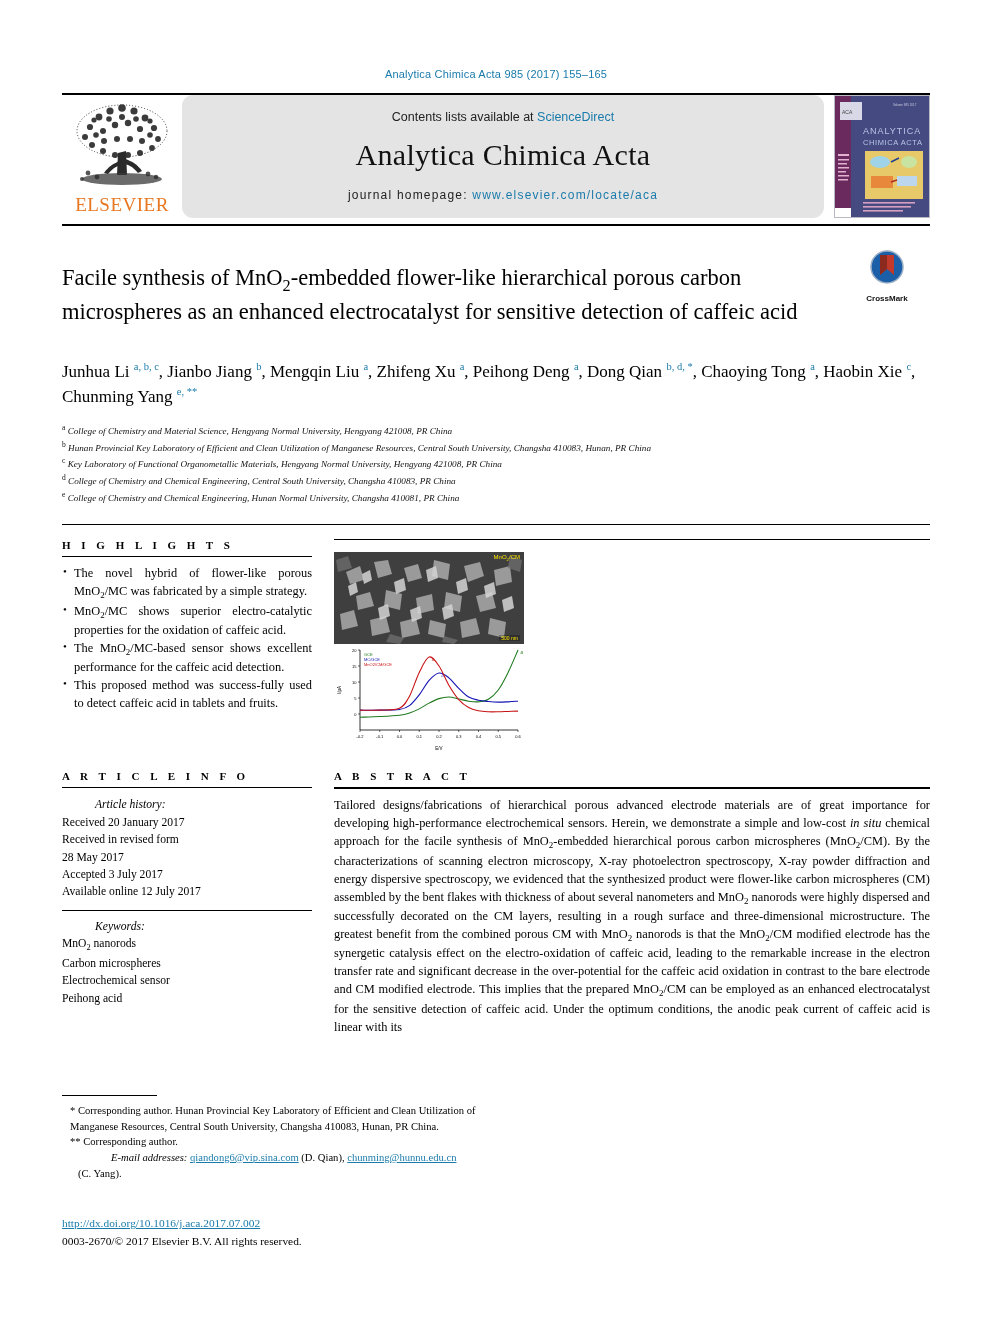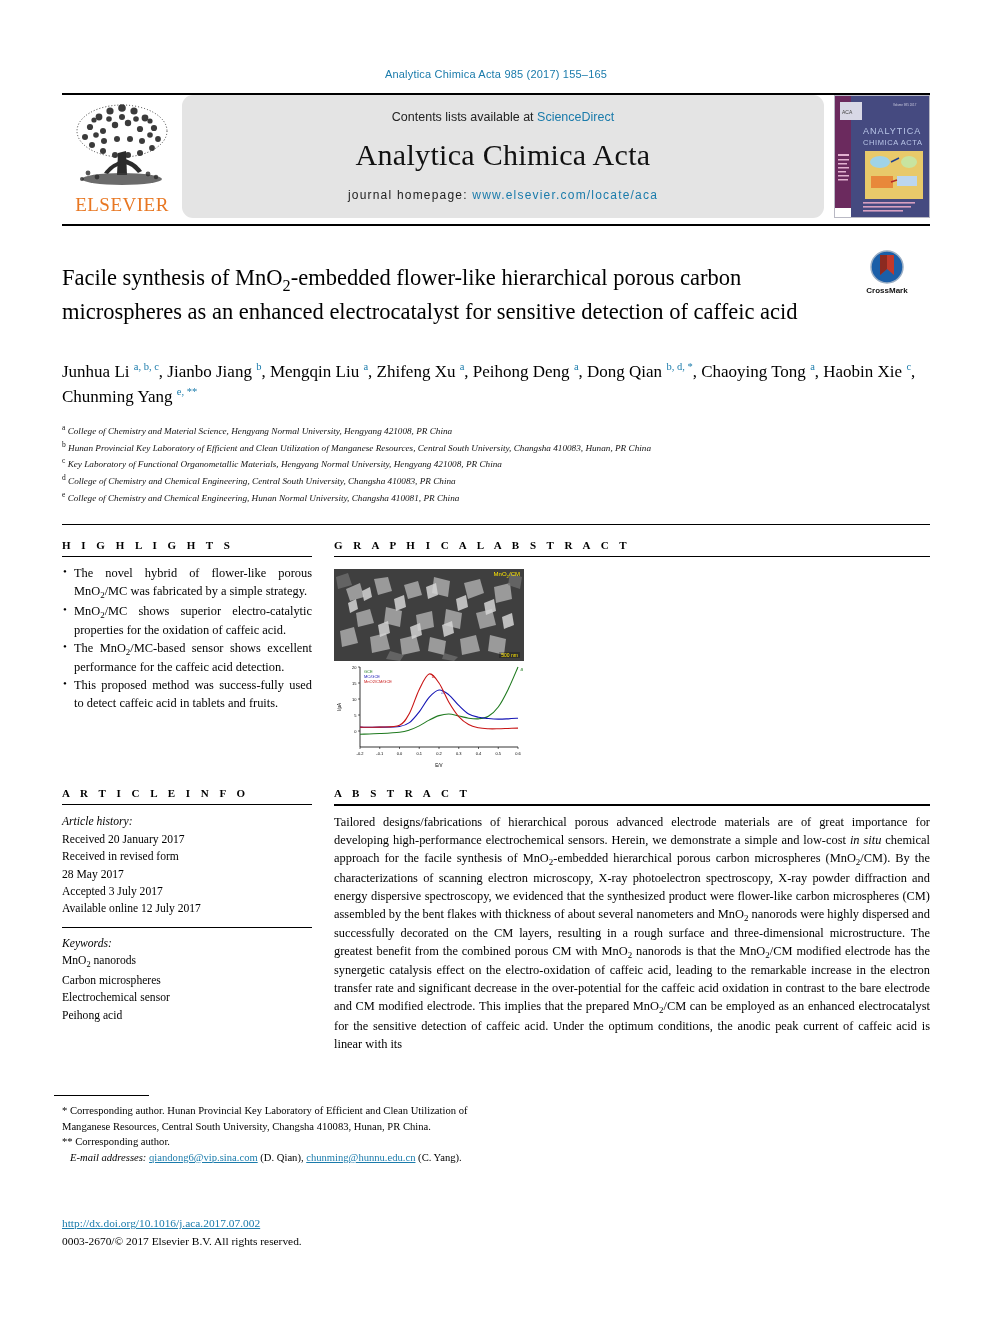--- a/index.html
+++ b/index.html
@@ -118,21 +118,21 @@
     flex: 0 0 86px;
     display: flex;
     flex-direction: column;
     align-items: center;
     padding-top: 2px;
   }
   .crossmark-label {
     font-family: "Liberation Sans", sans-serif;
     font-size: 8px;
     font-weight: bold;
-    margin-top: 2px;
+    margin-top: 10px;
     color: #111;
   }
 
   .authors {
     margin: 18px 62px 0 62px;
     font-family: "Liberation Serif", serif;
     font-size: 17px;
     line-height: 1.45;
   }
   .aff-mark { color: #1a7bab; font-size: 10.5px; vertical-align: super; text-align: center; }
@@ -240,32 +240,32 @@
     font-size: 12.4px;
     line-height: 1.45;
     text-align: justify;
     hyphens: auto;
   }
   .abstract-body i { font-style: italic; }
 
   
   .footnotes {
     position: absolute;
-    left: 54px;
+    left: 62px;
     top: 1095px;
     width: 420px;
     font-family: "Liberation Serif", serif;
     font-size: 10.6px;
     line-height: 1.48;
   }
   .fn-rule { width: 95px; border-top: 1px solid #000; margin-bottom: 7px; }
   .fn-item { text-indent: 0; margin-bottom: 0px; }
   .fn-star { margin-left: 8px; }
   .mail { color: #1a7bab; }
-  .it { font-style: italic; }
+  .it { font-style: italic; margin-left: 33px; }
 
   .doi-block {
     position: absolute;
     left: 62px;
     top: 1215px;
     font-family: "Liberation Serif", serif;
     font-size: 11.4px;
     line-height: 1.55;
   }
   .doi-link { color: #1a7bab; }
@@ -410,21 +410,20 @@
       <div class="sec-head-rule"></div>
       <ul class="highlights">
           <li>The novel hybrid of flower-like porous MnO<sub>2</sub>/MC was fabricated by a simple strategy.</li>
           <li>MnO<sub>2</sub>/MC shows superior electro-catalytic properties for the oxidation of caffeic acid.</li>
           <li>The MnO<sub>2</sub>/MC-based sensor shows excellent performance for the caffeic acid detection.</li>
           <li>This proposed method was success-fully used to detect caffeic acid in tablets and fruits.</li>
         </ul>
     </div>
 
     <div class="col-right">
-      <div class="sec-head">G R A P H I C A L   A B S T R A C T</div>
       <div class="sec-head-rule"></div>
 
       <div class="ga-figure">
         <div class="ga-sem">
           <svg width="190" height="92" viewBox="0 0 190 92">
             <rect width="190" height="92" fill="#3f3f3f"></rect>
             <g fill="#9a9a9a">
               <polygon points="12,20 26,14 30,28 16,32"></polygon>
                 <polygon points="40,10 54,8 58,22 44,26"></polygon>
               <polygon points="70,16 84,12 88,26 74,30"></polygon>

